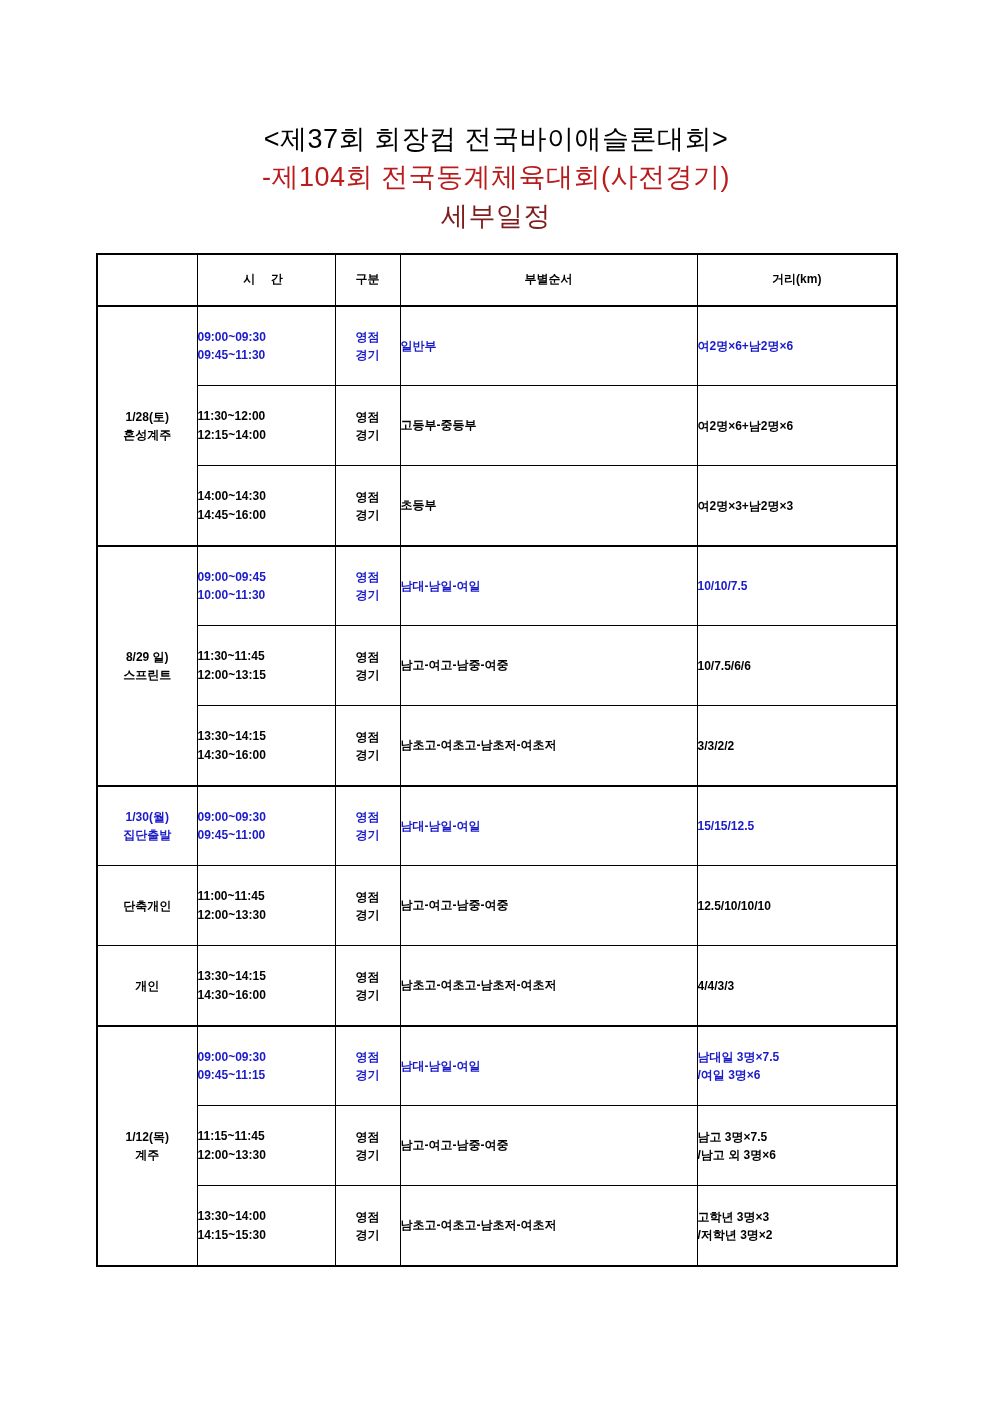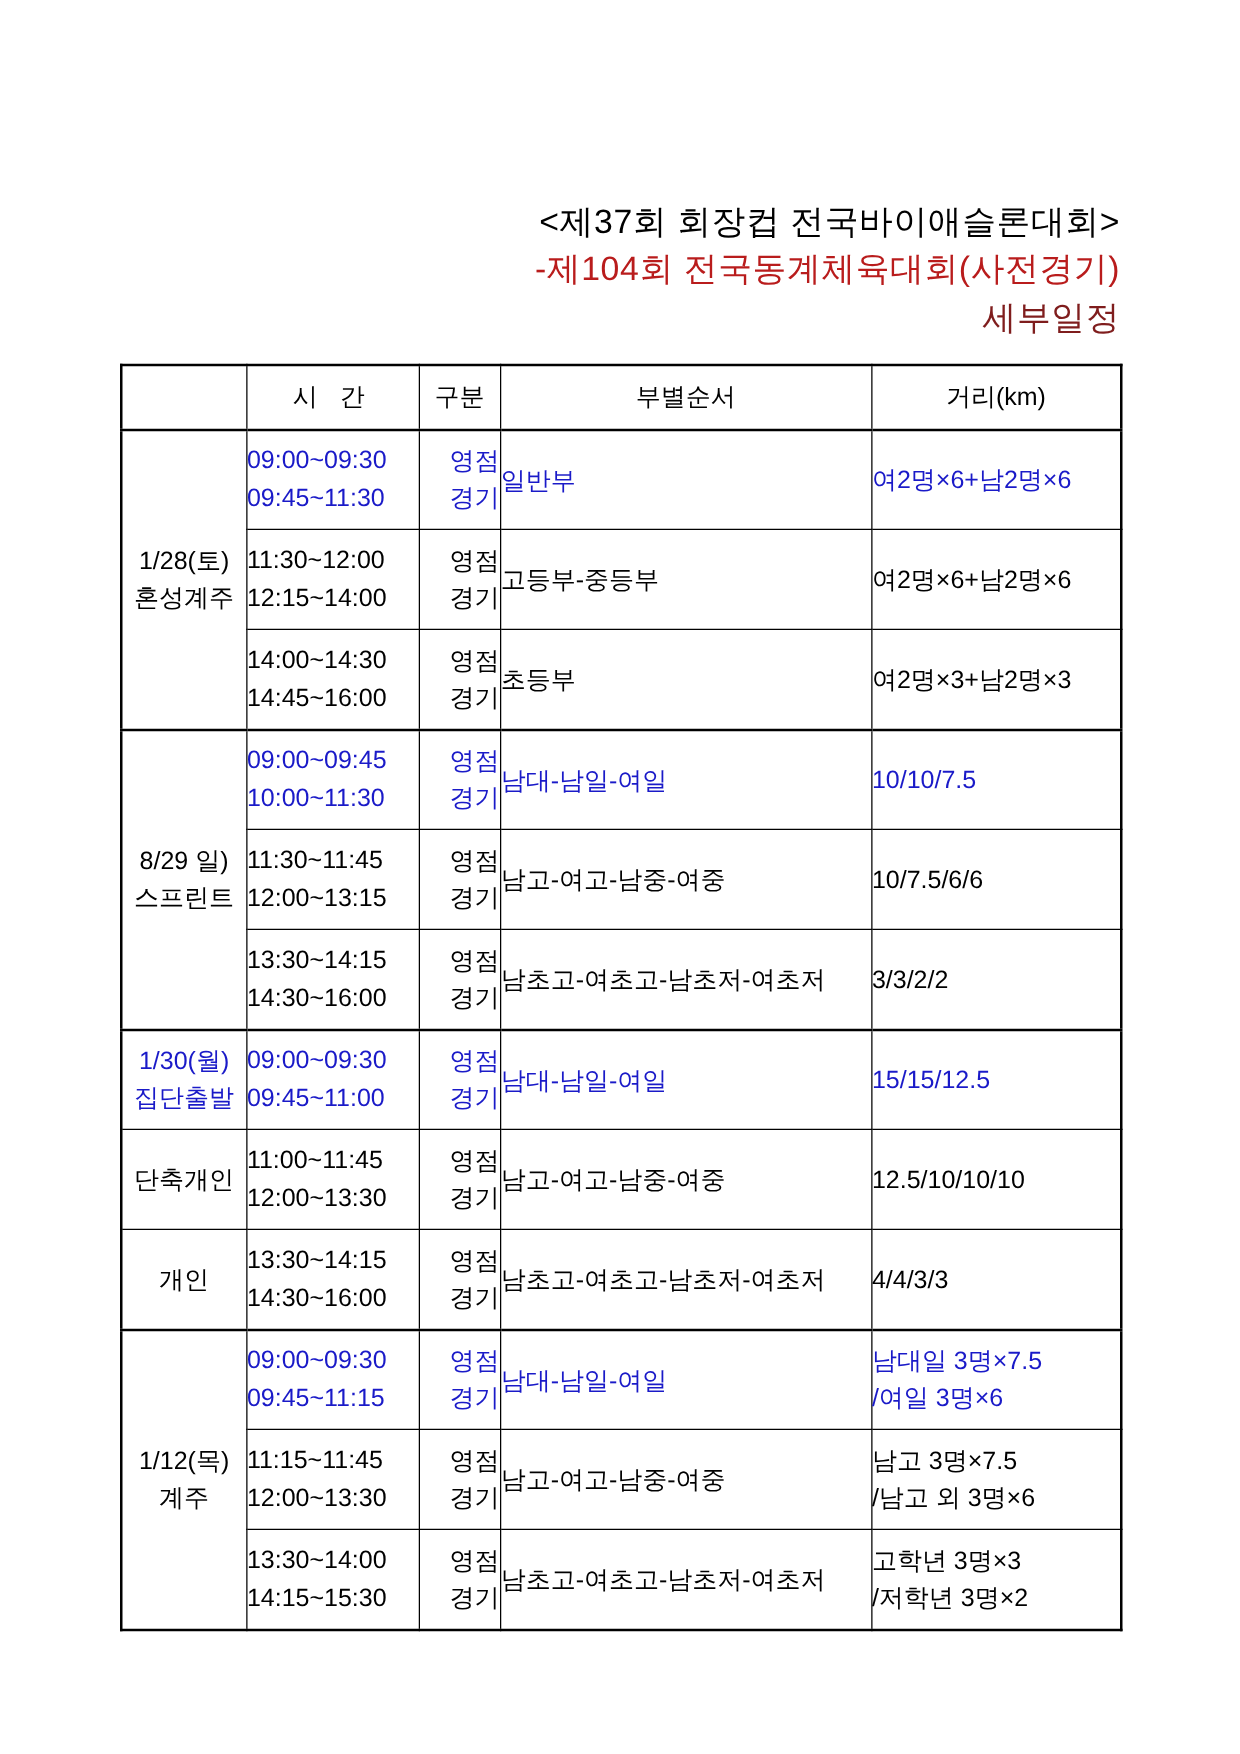--- a/index.html
+++ b/index.html
@@ -15,23 +15,22 @@
     position: relative;
     overflow: hidden;
   }
   .page {
     width: 992px;
     height: 1403px;
     box-sizing: border-box;
     padding: 120px 96px 0 96px;
   }
   .title-block {
-    text-align: right;
+    text-align: center;
     margin-bottom: 18px;
-    margin-top: 38px;
   }
   .title-line {
     font-size: 27px;
     letter-spacing: 0.5px;
     line-height: 1.42;
     white-space: nowrap;
   }
   .title-line-1 { color: #000000; }
   .title-line-2 { color: #b91c1c; font-weight: 400; }
   .title-line-3 { color: #7f1d1d; }
@@ -39,22 +38,22 @@
   table.schedule {
     border-collapse: collapse;
     width: 800px;
     margin: 0 auto;
     table-layout: fixed;
   }
   table.schedule td, table.schedule th {
     border: 1px solid #000000;
     padding: 0;
     vertical-align: middle;
-    font-weight: normal;
-    font-size: 20px;
+    font-weight: bold;
+    font-size: 12px;
   }
   
   col.c-day   { width: 100px; }
   col.c-time  { width: 138px; }
   col.c-type  { width: 65px; }
   col.c-order { width: 297px; }
   col.c-dist  { width: 200px; }
 
   thead th {
     height: 50px;
@@ -74,21 +73,21 @@
     font-size: 17px;
   }
   td.time {
     text-align: left;
     padding-left: 14px;
     line-height: 1.55;
     font-size: 16.5px;
     white-space: pre-line;
   }
   td.type {
-    text-align: right;
+    text-align: center;
     padding-left: 10px;
     line-height: 1.5;
     font-size: 16.5px;
     white-space: pre-line;
   }
   td.order {
     text-align: left;
     padding-left: 14px;
     font-size: 16.5px;
   }

